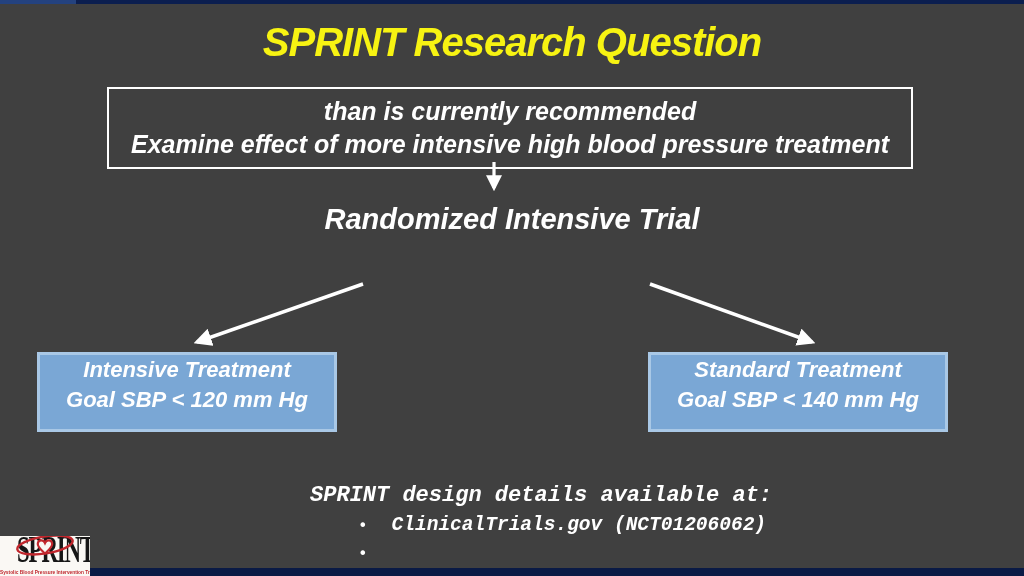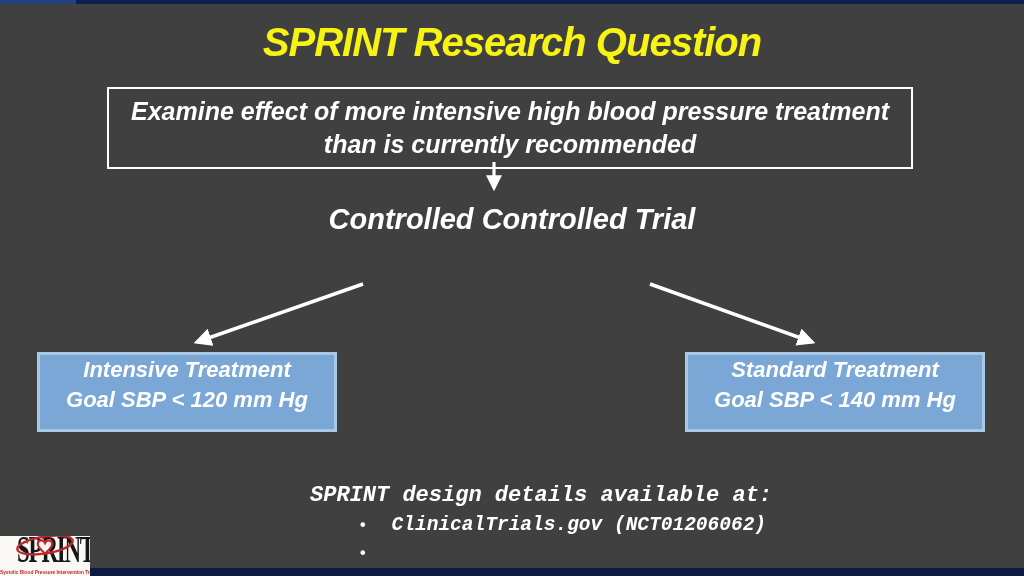--- a/index.html
+++ b/index.html
@@ -43,21 +43,21 @@
   
   .arm-box{
     position:absolute;top:352px;width:294px;height:74px;
     background:#7aa7d5;
     border:3px solid #a9c8e6;
     text-align:center;
     font-size:22px;line-height:30px;
     padding-top:0;
   }
   .arm-left{left:37px;}
-  .arm-right{left:685px;}
+  .arm-right{left:648px;}
   
   .details{position:absolute;left:310px;top:483px;font-family:Liberation Mono, monospace;}
   .details-heading{font-size:22px;line-height:26px;}
   .bullet-row{display:flex;align-items:baseline;margin:5px 0 0 48px;font-size:19.5px;line-height:23px;}
   .bullet-dot{font-style:normal;margin-right:24px;font-size:16px;}
   
   .bottom-bar{position:absolute;left:0;top:568px;width:100%;height:8px;background:#0a1a45;}
   
   .logo{
     position:absolute;left:0;top:536px;width:90px;height:40px;
@@ -92,37 +92,37 @@
 
 <div class="slide">
 
   <div class="top-edge">
     <div class="top-edge-light"></div>
   </div>
 
   <h1 class="title">SPRINT Research Question</h1>
 
   <div class="question-box">
+    <div>than is currently recommended</div>
     <div>Examine effect of more intensive high blood pressure treatment</div>
-    <div>than is currently recommended</div>
   </div>
 
   <svg class="arrows" viewBox="0 0 1024 576">
     <defs>
       <marker id="ah" markerWidth="5" markerHeight="5" refX="4" refY="2.5" orient="auto">
         <path d="M0,0 L5,2.5 L0,5 Z" fill="#ffffff"></path>
       </marker>
     </defs>
     <line x1="494" y1="162" x2="494" y2="188" stroke="#ffffff" stroke-width="3.2" marker-end="url(#ah)"></line>
     <line x1="363" y1="284" x2="197" y2="342" stroke="#ffffff" stroke-width="3.6" marker-end="url(#ah)"></line>
     <line x1="650" y1="284" x2="812" y2="342" stroke="#ffffff" stroke-width="3.6" marker-end="url(#ah)"></line>
   </svg>
 
   <div class="rct">
-    <div>Controlled Controlled Trial</div>
+    <div>Randomized Intensive Trial</div>
   </div>
 
   <div class="arm-box arm-left">
     <div>Intensive Treatment</div>
     <div>Goal SBP &lt; 120 mm Hg</div>
   </div>
 
   <div class="arm-box arm-right">
     <div>Standard Treatment</div>
     <div>Goal SBP &lt; 140 mm Hg</div>

